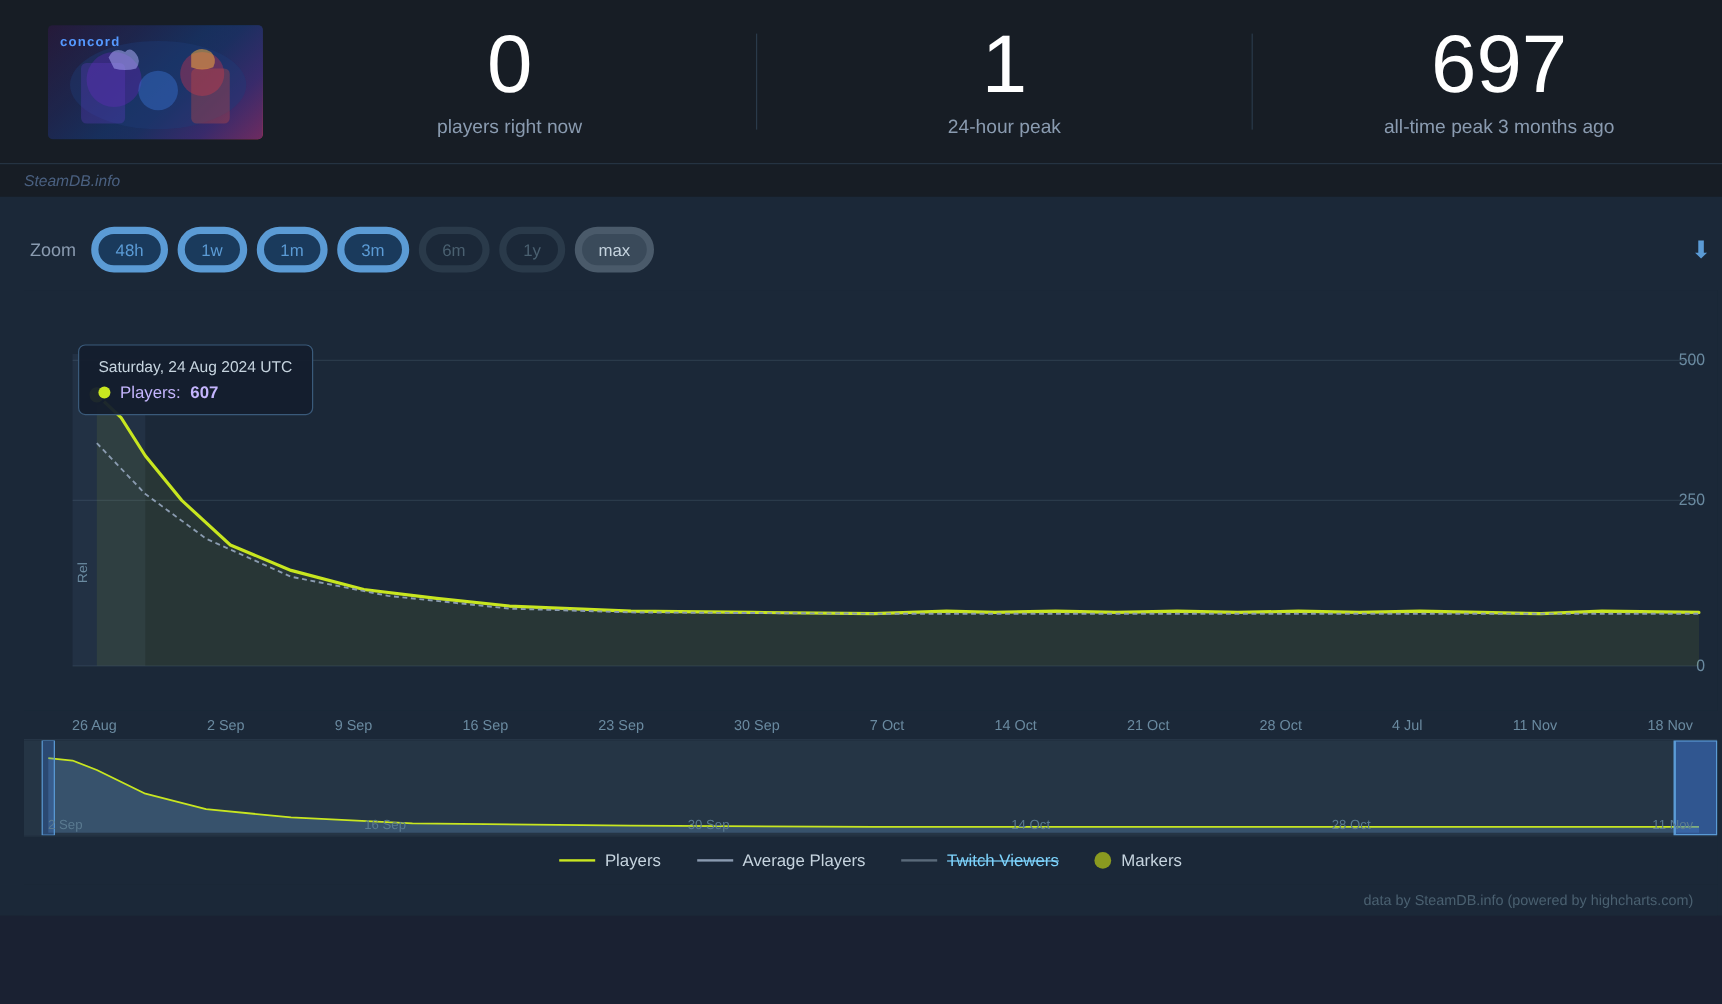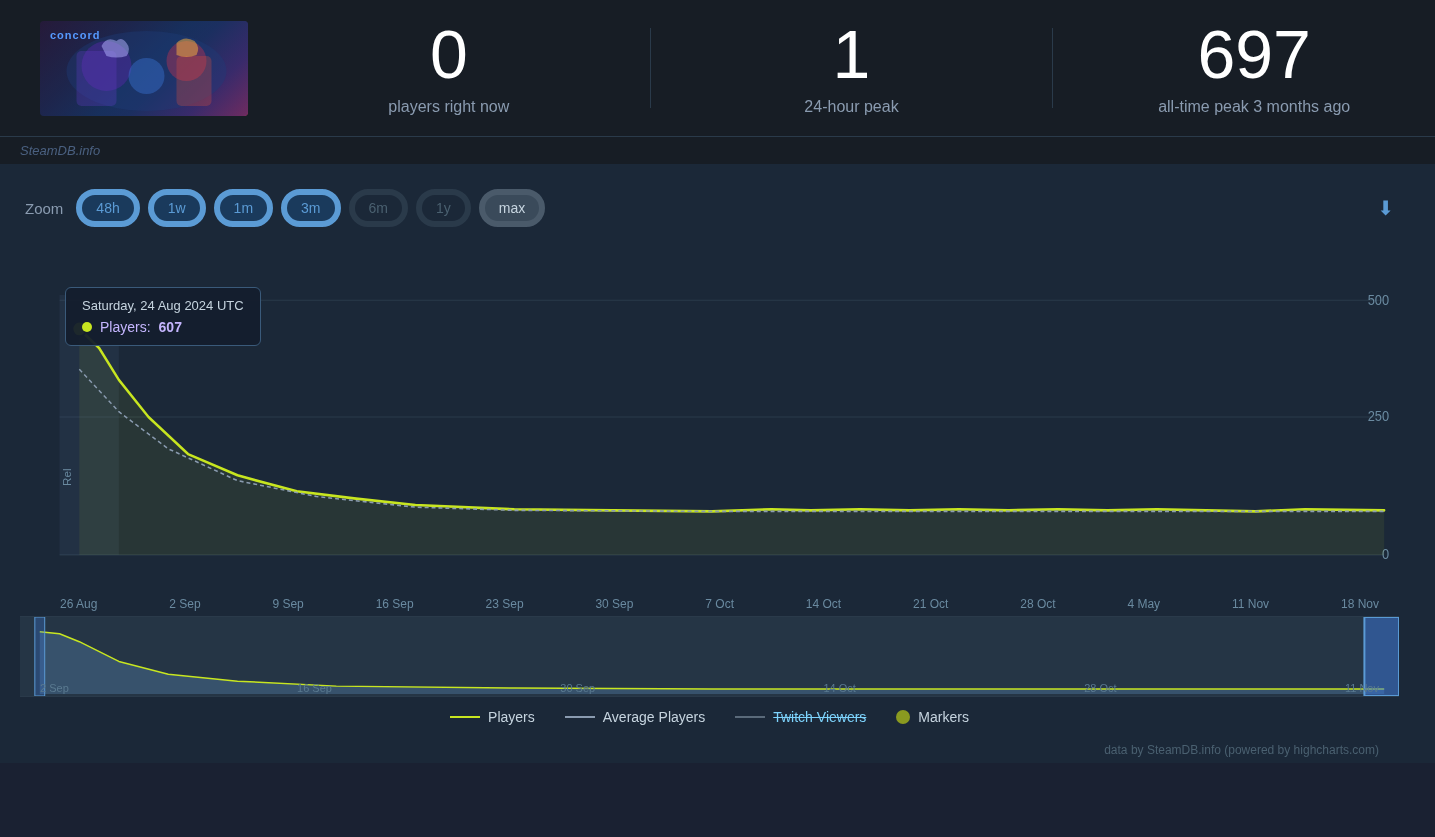--- a/index.html
+++ b/index.html
@@ -15,21 +15,21 @@
     
     .header {
       background: #171d25;
       display: flex;
       align-items: center;
       padding: 20px 40px;
       border-bottom: 1px solid #2a3a4a;
       gap: 60px;
     }
     .game-thumbnail {
-      width: 208px;
+      width: 179px;
       height: 95px;
       border-radius: 4px;
       background: linear-gradient(135deg, #1a1a2e 0%, #16213e 30%, #0f3460 60%, #533483 80%, #e94560 100%);
       position: relative;
       overflow: hidden;
       flex-shrink: 0;
       text-decoration: underline;
     }
     .game-thumbnail-overlay {
       position: absolute;
@@ -73,21 +73,21 @@
       font-size: 13px;
       color: #4a6080;
       font-style: italic;
       background: #171d25;
     }
 
     
     .chart-section {
       background: #1b2838;
       margin: 0;
-      padding: 15px 36px 0 20px;
+      padding: 15px 4px 0 20px;
     }
 
     
     .zoom-controls {
       display: flex;
       align-items: center;
       gap: 8px;
       padding: 10px 5px;
     }
     .zoom-label {
@@ -418,21 +418,21 @@
     <span>26 Aug</span>
     <span>2 Sep</span>
     <span>9 Sep</span>
     <span>16 Sep</span>
     <span>23 Sep</span>
     <span>30 Sep</span>
     <span>7 Oct</span>
     <span>14 Oct</span>
     <span>21 Oct</span>
     <span>28 Oct</span>
-    <span>4 May</span>
+    <span>4 Jul</span>
     <span>11 Nov</span>
     <span>18 Nov</span>
   </div>
 
   <div class="navigator-container">
     <svg class="navigator-svg" viewBox="0 0 1395 80" preserveAspectRatio="none">
 
       <rect width="1395" height="80" fill="#253545"></rect>
 
       <polygon points="

